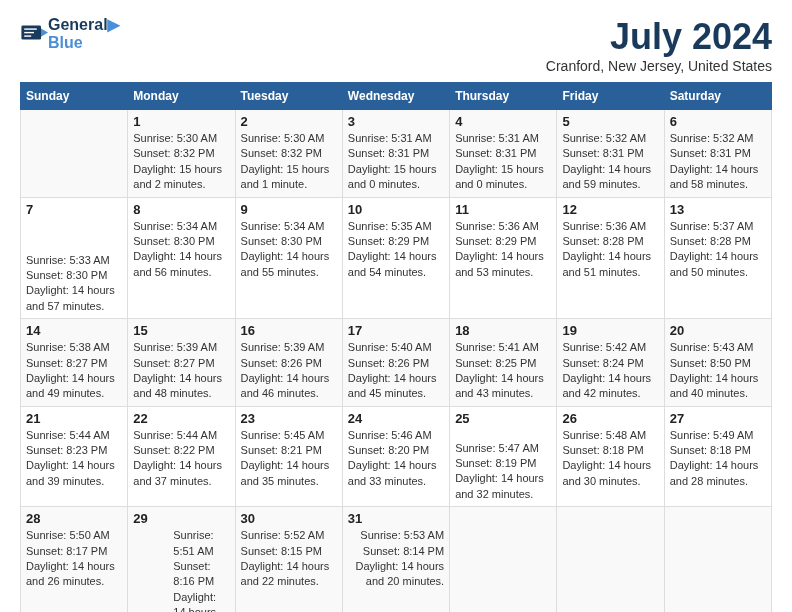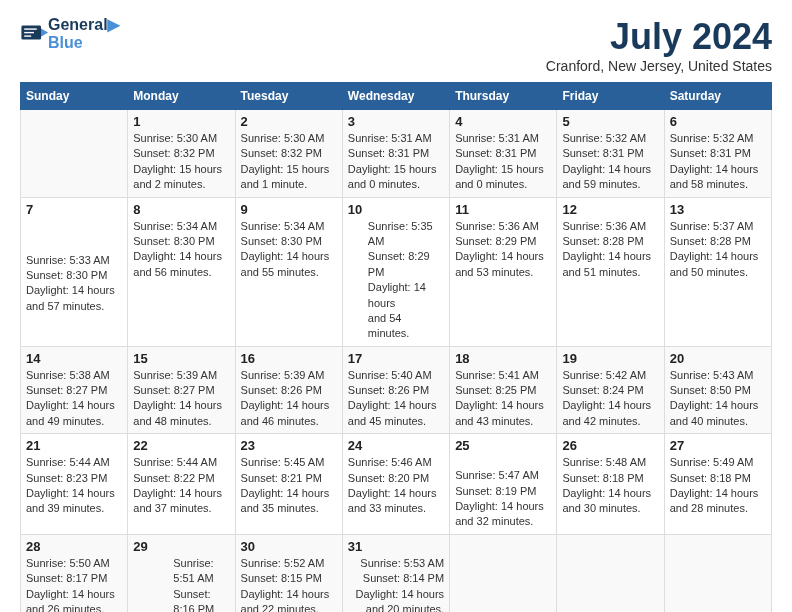--- a/index.html
+++ b/index.html
@@ -179,21 +179,21 @@
         </td>
         <td>
           <span class="day-number">9</span>
           <div class="day-info" style="white-space: pre-line;">Sunrise: 5:34 AM
 Sunset: 8:30 PM
 Daylight: 14 hours
 and 55 minutes.</div>
         </td>
         <td>
           <span class="day-number">10</span>
-          <div class="day-info" style="white-space: pre-line; margin-left: 20px;">Sunrise: 5:35 AM
+          <div class="day-info" style="white-space: pre-line;">Sunrise: 5:35 AM
 Sunset: 8:29 PM
 Daylight: 14 hours
 and 54 minutes.</div>
         </td>
         <td>
           <span class="day-number">11</span>
           <div class="day-info" style="white-space: pre-line;">Sunrise: 5:36 AM
 Sunset: 8:29 PM
 Daylight: 14 hours
 and 53 minutes.</div>

